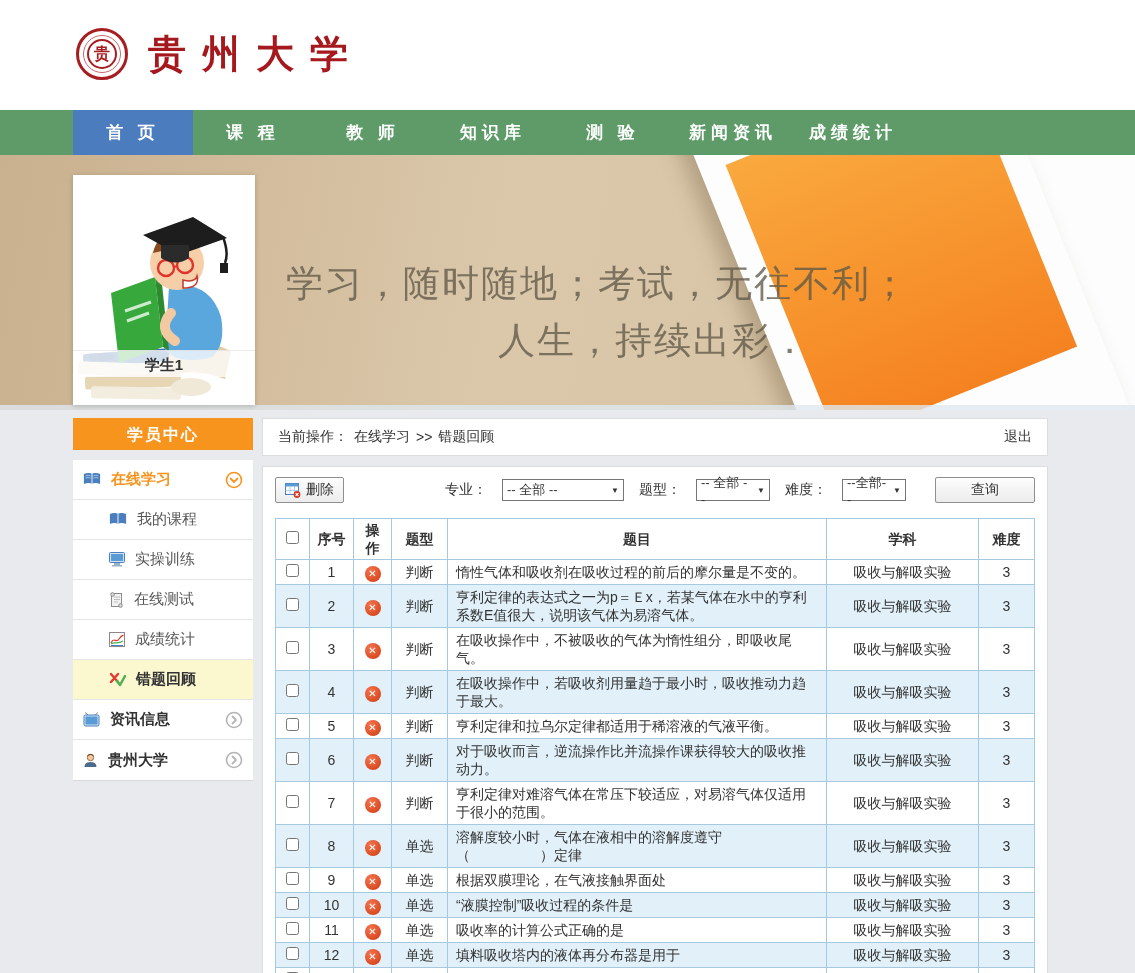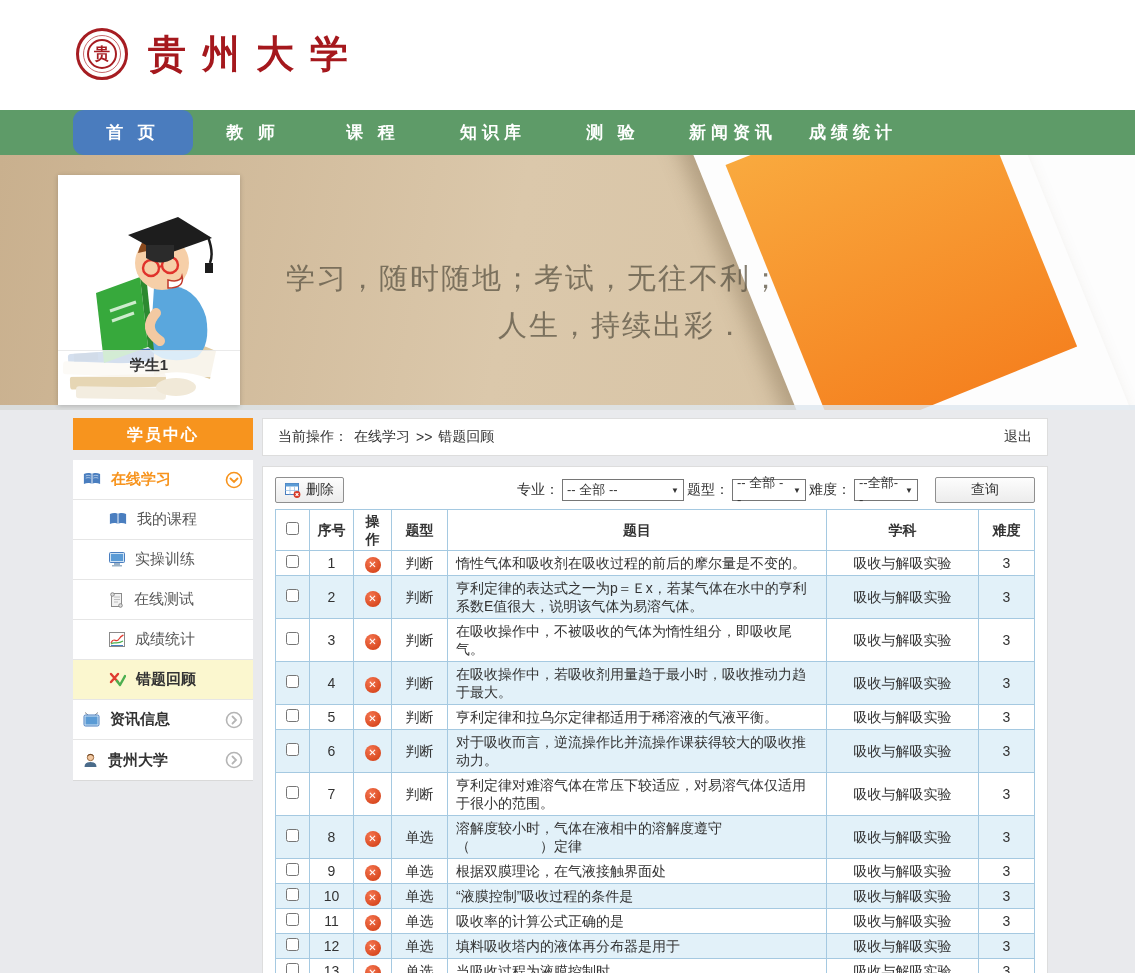--- a/index.html
+++ b/index.html
@@ -13,40 +13,40 @@
           display:flex; align-items:center; justify-content:center; position:relative; }
   .seal::before { content:""; position:absolute; inset:4px; border-radius:50%; border:1px solid #c86a6d; }
   .seal-inner { width:30px; height:30px; border-radius:50%; border:2px solid #a61d22; color:#a61d22;
           font-family:"DejaVu Serif",serif; font-weight:bold; font-size:16px; display:flex; align-items:center; justify-content:center; }
   .logo-text { font-family:Liberation Sans, sans-serif; font-size:38px; font-weight:bold; color:#a5181d; letter-spacing:16px; }
 
   
   .nav { height:45px; background:#5e9b68; display:flex; padding-left:73px; }
   .nav-item { width:120px; text-align:center; line-height:45px; color:#fff; font-size:17px; font-weight:bold;
           letter-spacing:5px; cursor:pointer; white-space:nowrap; }
-  .nav-item.active { background:#4a7cbe;border-radius:11px; }
+  .nav-item.active { background:#4a7cbe; }
 
   
   .banner { height:255px; position:relative; overflow:hidden;
           background:linear-gradient(100deg,#c9b08e 0%,#dbc8ab 45%,#d5c1a1 100%); }
   .banner::after { content:""; position:absolute; left:0; right:0; bottom:0; height:5px; background:#dfe7ef; opacity:.8; }
   .papers-pivot { position:absolute; left:855px; top:400px; width:0; height:0; }
   .paper { position:absolute; bottom:0; left:0; width:310px; height:560px; background:#fdfdfd;
           transform-origin:0 100%; box-shadow:-12px 8px 20px rgba(110,90,60,.35); }
   .paper.p4 { transform:rotate(52deg); }
   .paper.p3 { transform:rotate(30deg); }
   .paper.p2 { transform:rotate(8deg); }
   .paper.p1 { transform:rotate(-22deg); }
   .paper .orange-block { position:absolute; left:26px; right:26px; top:34px; height:300px;
           background:linear-gradient(180deg,#f9a93e,#f58220); }
   .slogan { position:absolute; left:286px; top:104px; z-index:5; color:rgba(96,88,72,.78);
-          font-size:29px; letter-spacing:2px; }
+          font-size:37px; letter-spacing:2px; }
   .slogan-line2 { margin-top:7px; padding-left:212px; }
 
-  .student-card { position:absolute; left:58px; top:20px; width:182px; height:230px; background:#fff; z-index:6;
+  .student-card { position:absolute; left:73px; top:20px; width:182px; height:230px; background:#fff; z-index:6;
           box-shadow:0 1px 5px rgba(0,0,0,.2); }
   .student-card svg { display:block; }
   .student-label { position:absolute; left:0; right:0; bottom:28px; height:27px; line-height:27px;
           background:rgba(255,255,255,.78); border-top:1px solid rgba(220,220,220,.6);
           text-align:center; font-size:15px; font-weight:bold; color:#333; }
 
   
   .body-wrap { position:relative; padding:8px 0 0; min-height:555px; }
 
   .sidebar { position:absolute; left:73px; top:8px; width:180px; }
@@ -61,24 +61,24 @@
   .menu-item.sub { padding-left:36px; color:#555; }
   .menu-item.sub.active { background:#fbf7cf; color:#333; font-weight:bold; }
   .menu-item svg { flex:0 0 auto; }
 
   .content { position:absolute; left:262px; top:8px; width:786px; }
   .breadcrumb { height:38px; background:#fff; border:1px solid #ddd; display:flex; align-items:center;
           padding:0 15px; font-size:14px; color:#333; gap:6px; }
   .breadcrumb .exit { margin-left:auto; cursor:pointer; }
 
   .main-panel { margin-top:10px; background:#fff; border:1px solid #ddd; padding:10px 12px 10px; }
-  .toolbar { display:flex; align-items:flex-end; margin-bottom:6px; }
+  .toolbar { display:flex; align-items:flex-end; margin-bottom:15px; }
   .btn { border:1px solid #8f8f8f; background:linear-gradient(#fdfdfd,#ececec); font-size:14px; color:#333;
           padding:3px 9px; display:inline-flex; align-items:center; gap:5px; cursor:pointer; border-radius:2px; }
-  .filters { margin-left:auto; display:flex; align-items:center; gap:3px; font-size:14px; color:#333; }
+  .filters { margin-left:auto; display:flex; align-items:center; gap:15px; font-size:14px; color:#333; }
   .fake-select { border:1px solid #767676; background:#fff; height:22px; display:inline-flex; align-items:center;
           padding:0 4px; font-size:13px; color:#333; gap:6px; cursor:pointer; }
   .fake-select .caret { font-size:8px; color:#333; margin-left:auto; }
   .sel-major { width:122px; } .sel-type { width:74px; } .sel-diff { width:64px; }
   .btn-search { width:100px; justify-content:center; margin-left:14px; }
 
   table.qtable { width:100%; border-collapse:collapse; font-size:14px; color:#333; }
   .qtable th, .qtable td { border:1px solid #a5c9e1; padding:2px 5px; text-align:center; line-height:18px; }
   .qtable th { font-weight:bold; background:#fff; height:25px; }
   .qtable td.title-cell { text-align:left; padding:3px 8px; }
@@ -98,22 +98,22 @@
     <div class="logo">
       <div class="seal">
         <div class="seal-inner">贵</div>
       </div>
       <div class="logo-text">贵州大学</div>
     </div>
   </div>
 
   <div class="nav">
     <div class="nav-item active">首 页</div>
+    <div class="nav-item">课 程</div>
     <div class="nav-item">教 师</div>
-    <div class="nav-item">课 程</div>
     <div class="nav-item">知识库</div>
     <div class="nav-item">测 验</div>
     <div class="nav-item">新闻资讯</div>
     <div class="nav-item">成绩统计</div>
   </div>
 
   <div class="banner">
     <div class="papers-pivot">
       <div class="paper p4">
         

